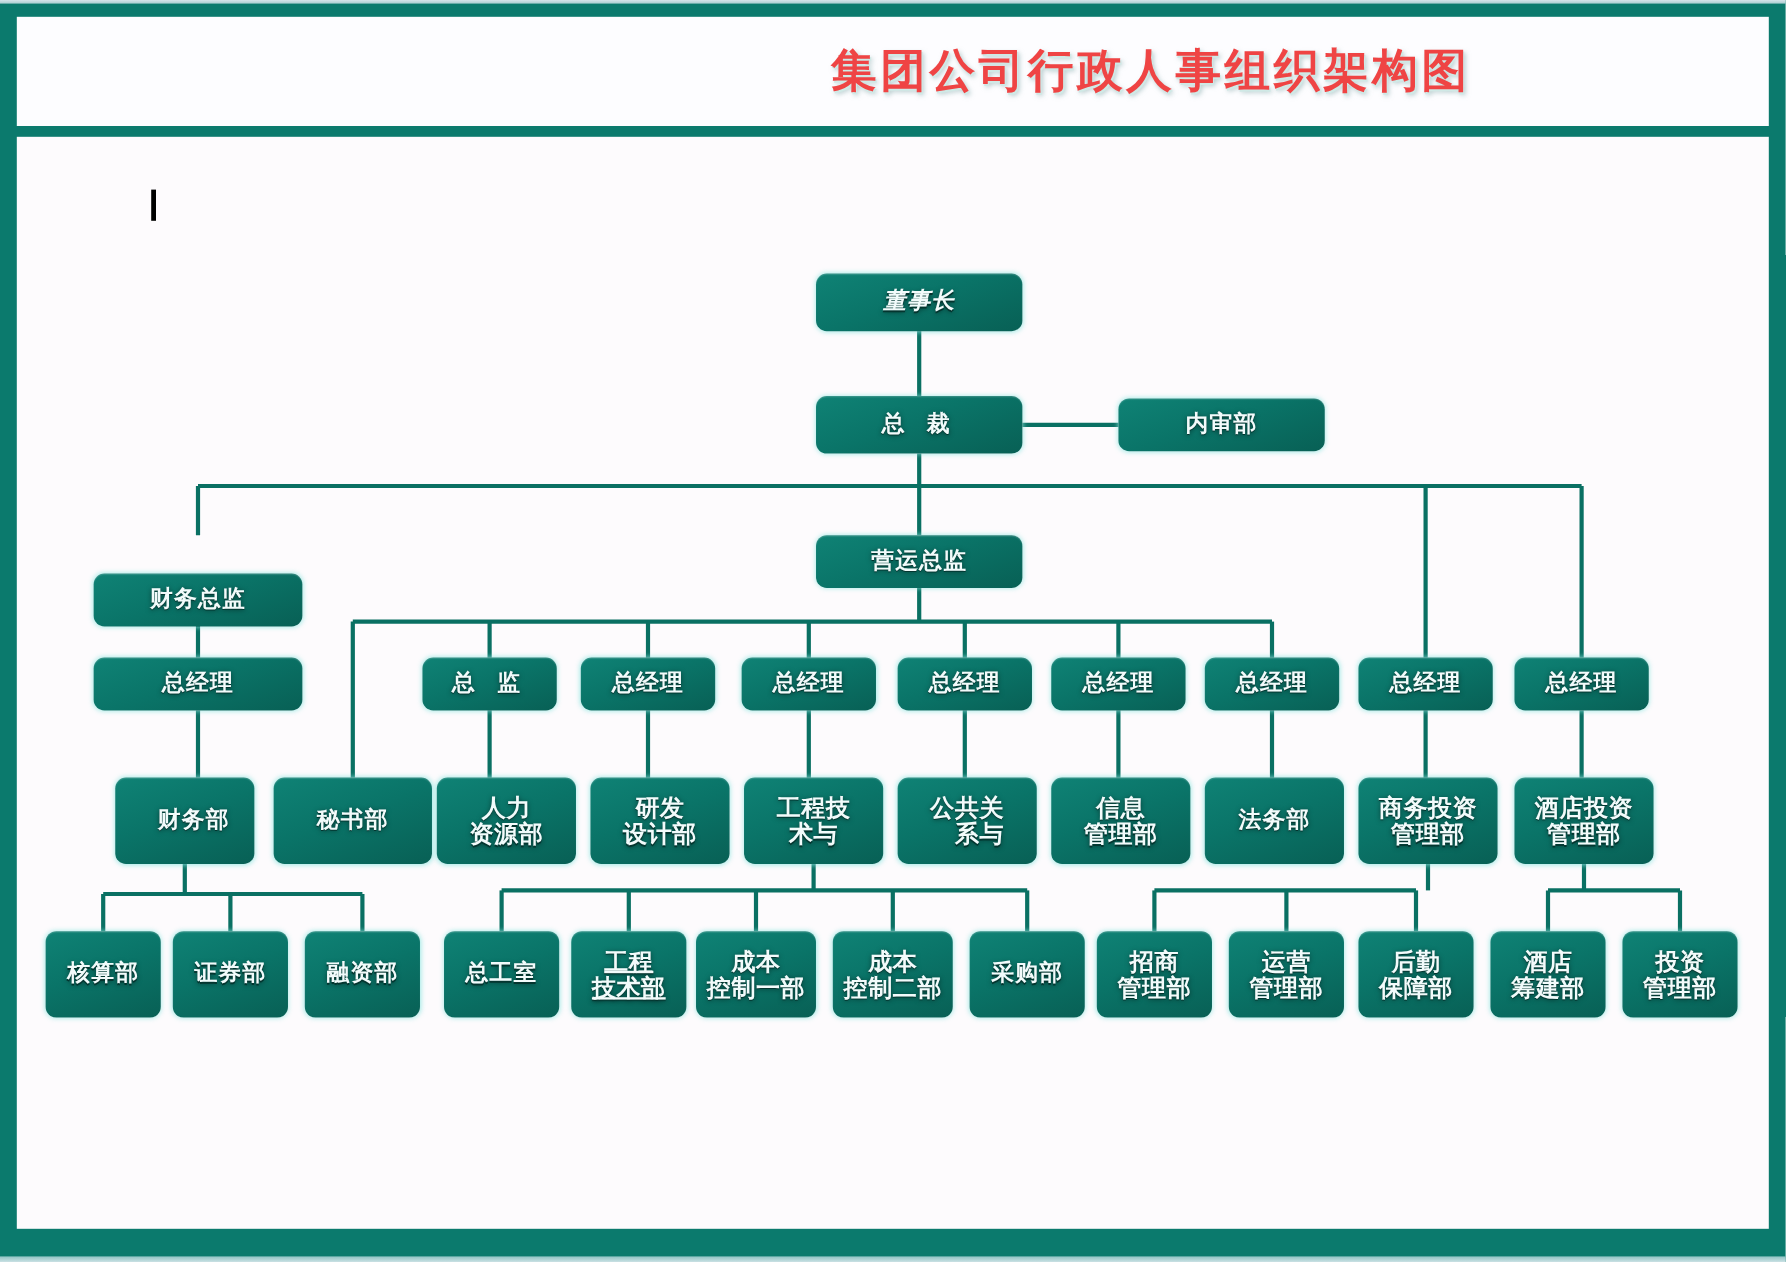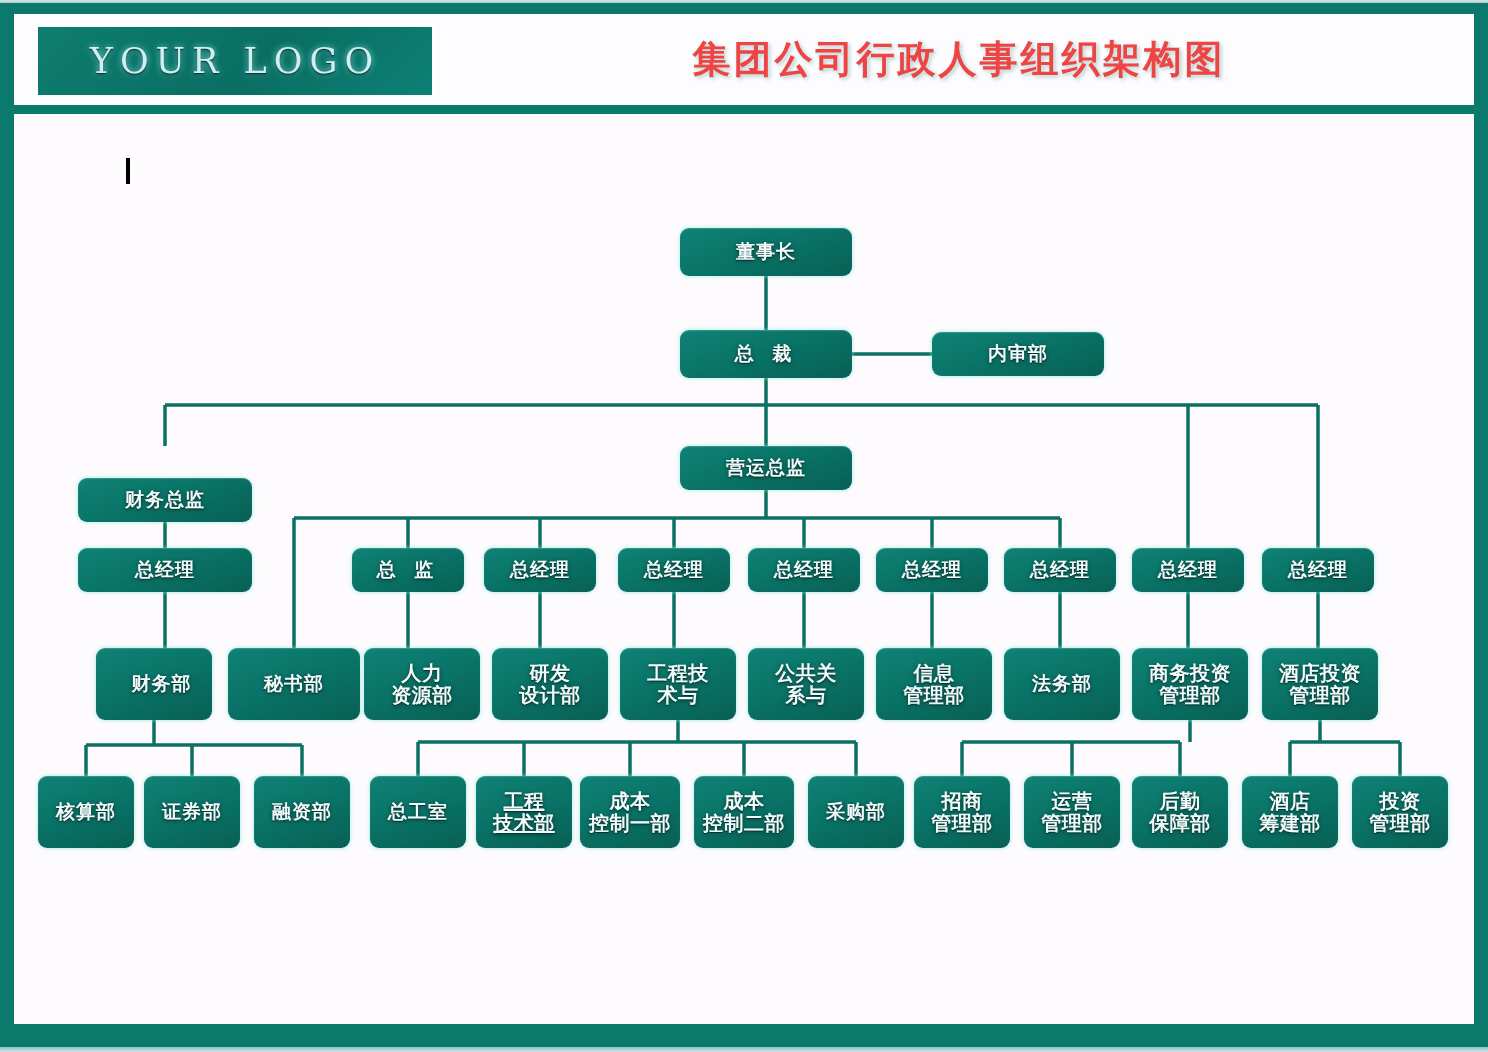--- a/index.html
+++ b/index.html
@@ -104,23 +104,20 @@
     width: 4px; height: 26px;
     background: #000000;
   }
 </style>
 </head>
 <body>
 
 <div id="page">
 
   <div class="header">
-    <div class="logo-box">
-      <span class="logo-text">YOUR LOGO</span>
-    </div>
     <div class="title-text">集团公司行政人事组织架构图</div>
   </div>
 
   <div class="canvas">
     <div class="caret"></div>
     <svg class="lines" width="1460" height="910" viewBox="0 0 1460 910">
         <line x1="752" y1="162" x2="752" y2="216" stroke="#0a7063" stroke-width="3.5"></line>
         <line x1="838" y1="240" x2="918" y2="240" stroke="#0a7063" stroke-width="3.5"></line>
         <line x1="752" y1="264" x2="752" y2="291" stroke="#0a7063" stroke-width="3.5"></line>
         <line x1="151" y1="291" x2="1304" y2="291" stroke="#0a7063" stroke-width="3.5"></line>
@@ -163,21 +160,21 @@
         <line x1="948" y1="628" x2="1166" y2="628" stroke="#0a7063" stroke-width="3.5"></line>
         <line x1="948" y1="628" x2="948" y2="662" stroke="#0a7063" stroke-width="3.5"></line>
         <line x1="1058" y1="628" x2="1058" y2="662" stroke="#0a7063" stroke-width="3.5"></line>
         <line x1="1166" y1="628" x2="1166" y2="662" stroke="#0a7063" stroke-width="3.5"></line>
         <line x1="1306" y1="606" x2="1306" y2="628" stroke="#0a7063" stroke-width="3.5"></line>
         <line x1="1276" y1="628" x2="1386" y2="628" stroke="#0a7063" stroke-width="3.5"></line>
         <line x1="1276" y1="628" x2="1276" y2="662" stroke="#0a7063" stroke-width="3.5"></line>
         <line x1="1386" y1="628" x2="1386" y2="662" stroke="#0a7063" stroke-width="3.5"></line>
       </svg>
     <div id="nodes">
-        <div class="node" style="left: 666px; top: 114px; width: 172px; height: 48px;">董事长</div>
+        <div class="node" style="left: 666px; top: 114px; width: 172px; height: 48px; font-style: italic;">董事长</div>
         <div class="node wide-gap" style="left: 666px; top: 216px; width: 172px; height: 48px;">总  裁</div>
         <div class="node" style="left: 918px; top: 218px; width: 172px; height: 44px;">内审部</div>
         <div class="node" style="left: 64px; top: 332px; width: 174px; height: 44px; margin-top: 32px;">财务总监</div>
         <div class="node" style="left: 666px; top: 332px; width: 172px; height: 44px;">营运总监</div>
         <div class="node" style="left: 64px; top: 434px; width: 174px; height: 44px;">总经理</div>
         <div class="node wide-gap" style="left: 338px; top: 434px; width: 112px; height: 44px;">总  监</div>
         <div class="node" style="left: 470px; top: 434px; width: 112px; height: 44px;">总经理</div>
         <div class="node" style="left: 604px; top: 434px; width: 112px; height: 44px;">总经理</div>
         <div class="node" style="left: 734px; top: 434px; width: 112px; height: 44px;">总经理</div>
         <div class="node" style="left: 862px; top: 434px; width: 112px; height: 44px;">总经理</div>
@@ -185,21 +182,21 @@
         <div class="node" style="left: 1118px; top: 434px; width: 112px; height: 44px;">总经理</div>
         <div class="node" style="left: 1248px; top: 434px; width: 112px; height: 44px;">总经理</div>
         <div class="node" style="left: 82px; top: 534px; width: 116px; height: 72px; padding-left: 19px;">财务部</div>
         <div class="node" style="left: 214px; top: 534px; width: 132px; height: 72px;">秘书部</div>
         <div class="node sm" style="left: 350px; top: 534px; width: 116px; height: 72px;">人力
 资源部</div>
         <div class="node sm" style="left: 478px; top: 534px; width: 116px; height: 72px;">研发
 设计部</div>
         <div class="node sm" style="left: 606px; top: 534px; width: 116px; height: 72px;">工程技
 术与</div>
-        <div class="node sm" style="left: 734px; top: 534px; width: 116px; height: 72px;">公共关
+        <div class="node sm" style="left: 734px; top: 534px; width: 116px; height: 72px; text-align: right;">公共关
 系与</div>
         <div class="node sm" style="left: 862px; top: 534px; width: 116px; height: 72px;">信息
 管理部</div>
         <div class="node" style="left: 990px; top: 534px; width: 116px; height: 72px;">法务部</div>
         <div class="node sm" style="left: 1118px; top: 534px; width: 116px; height: 72px;">商务投资
 管理部</div>
         <div class="node sm" style="left: 1248px; top: 534px; width: 116px; height: 72px;">酒店投资
 管理部</div>
         <div class="node" style="left: 24px; top: 662px; width: 96px; height: 72px;">核算部</div>
         <div class="node" style="left: 130px; top: 662px; width: 96px; height: 72px;">证券部</div>

